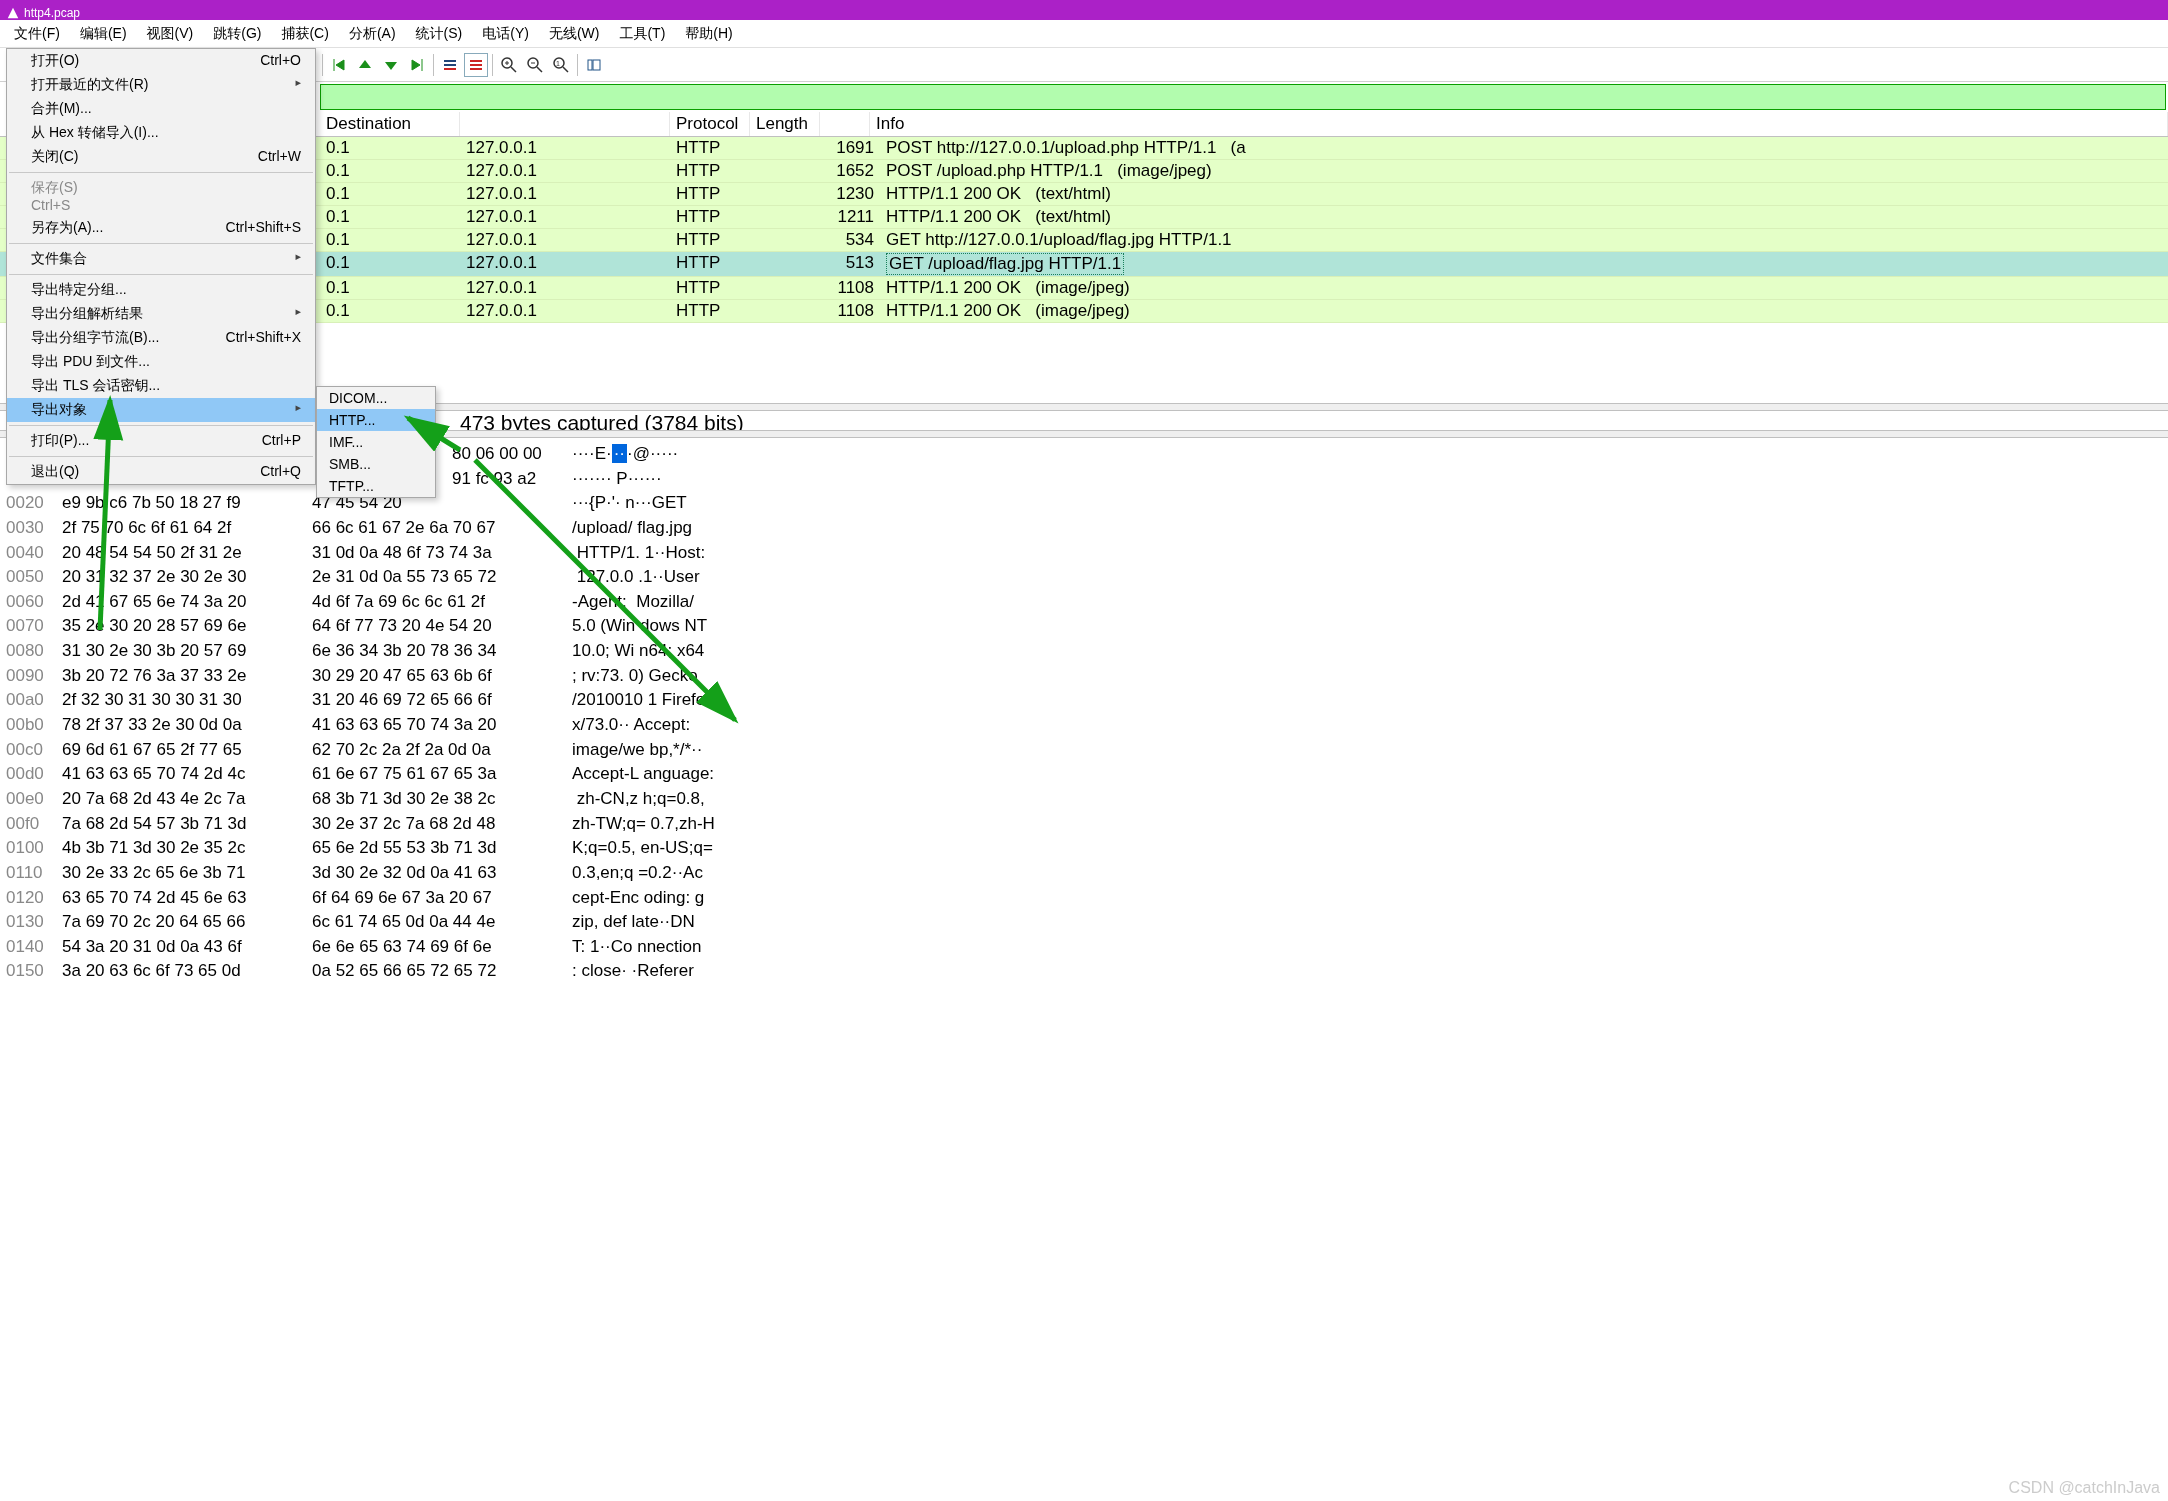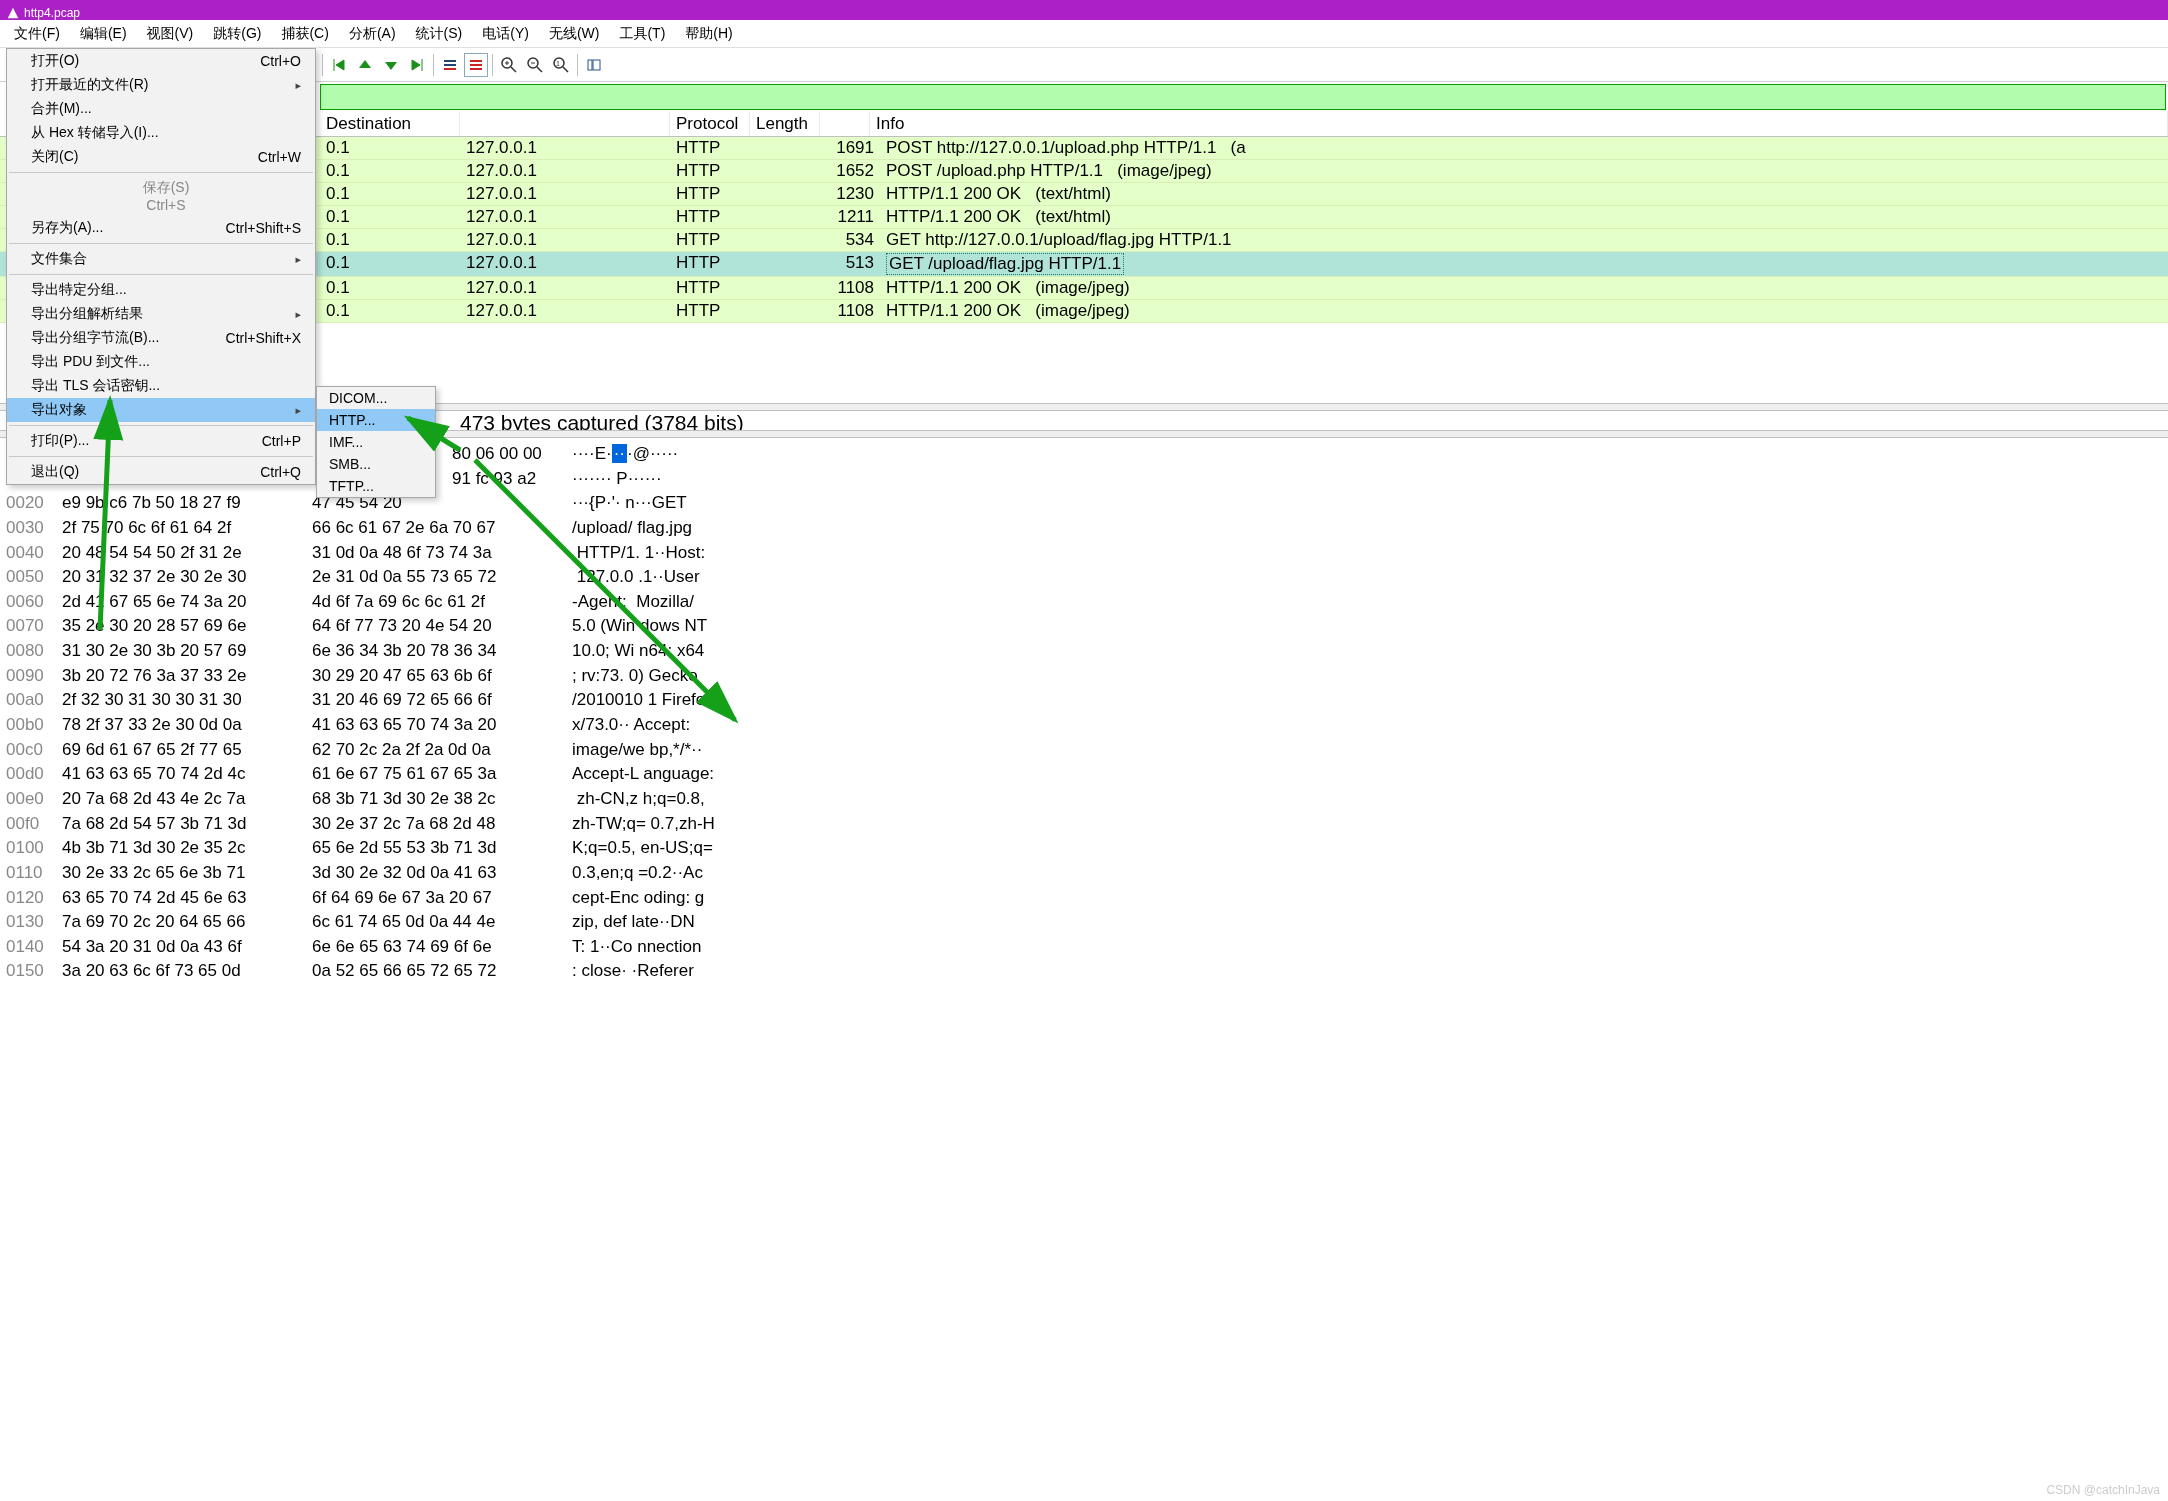--- a/index.html
+++ b/index.html
@@ -22,30 +22,30 @@
 .c4r{text-align:right;width:60px}
 .splitter { height:8px; background:#efefef; border-top:1px solid #c0c0c0; border-bottom:1px solid #c0c0c0; }
 .details { font-family:Consolas,"Courier New",monospace; font-size:21px; padding:0 9px; height:19px; overflow:hidden; position:relative; }
 .hexpane { font-family:Consolas,"Courier New",monospace; font-size:17px; padding:4px 6px; line-height:1.45; }
 .hexrow { display:flex; white-space:pre; }
 .haddr { color:#888; width:56px; }
 .hbytes1 { width:250px; }
 .hbytes2 { width:260px; }
 .hasc { width:180px; }
 .dropdown { position:absolute; top:48px; left:6px; width:310px; background:#f2f2f2; border:1px solid #a8a8a8; box-shadow:3px 3px 6px rgba(0,0,0,.2); z-index:20; }
-.dropdown .di { display:flex; justify-content:space-between; align-items:center; padding:3px 14px 3px 24px; font-size:14px; }
+.dropdown .di { display:flex; justify-content:space-between; align-items:flex-start; padding:3px 14px 3px 24px; font-size:14px; }
 .dropdown .di.hl { background:#90c8f6; }
 .dropdown .di.dis { color:#888;flex-direction:column; }
 .dropdown .dsep { height:1px; background:#c8c8c8; margin:3px 2px; }
 .dropdown .arr::after { content:"▸"; color:#444; font-size:11px; }
 .subdd { position:absolute; top:386px; left:316px; width:120px; background:#f2f2f2; border:1px solid #a8a8a8; box-shadow:3px 3px 6px rgba(0,0,0,.2); z-index:25; }
 .subdd .si { padding:3px 12px; font-size:14px; }
 .subdd .si.hl { background:#90c8f6; }
 .arrows { position:absolute; top:0; left:0; pointer-events:none; z-index:40; }
-.watermark { position:absolute; right:8px; bottom:4px; color:#ccc; font-size:12px; }
+.watermark { position:absolute; right:8px; bottom:4px; color:#ccc; font-size:16px; }
 .selbox { border:1px dotted #1a7f5a; padding:0 2px; display:inline-block; }
 .mark { background:#0066dd; color:#fff; padding:0 2px; }
 </style>
 </head>
 <body>
 
 <div class="titlebar">
   <svg class="titlebar-icon" viewBox="0 0 16 16">
       <path fill="#fff" d="M2 14 L8 2 L11 8 L14 14 Z"></path>
     </svg>

